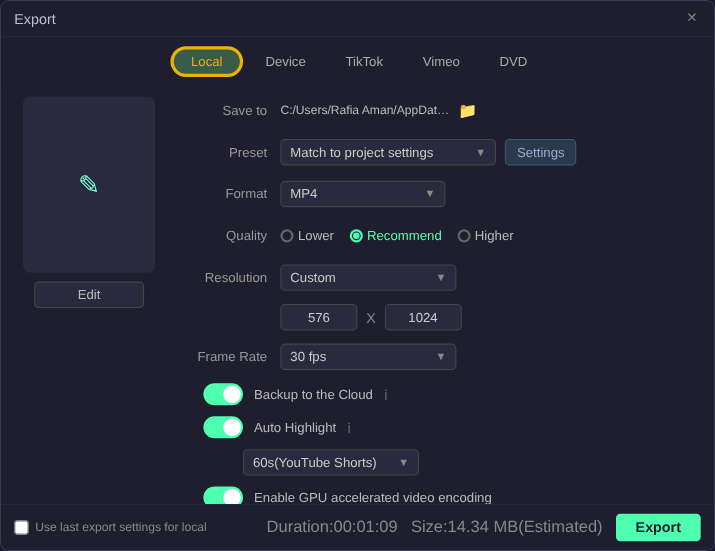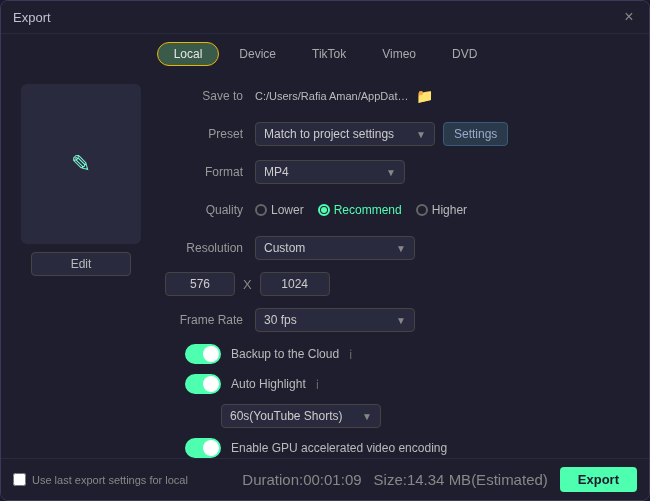--- a/index.html
+++ b/index.html
@@ -56,22 +56,22 @@
       padding: 4px 16px;
       border-radius: 14px;
       cursor: pointer;
       font-size: 12px;
       color: #aaa;
       border: none;
       background: transparent;
     }
     .tab.active {
       background: #3a5a4a;
-      color: #e5e5e5;
-      border: 1px solid #eab308;
+      color: #eab308;
+      border: 3px solid #eab308;
     }
     .content {
       display: flex;
       flex: 1;
       overflow: hidden;
     }
     .preview-panel {
       width: 160px;
       padding: 12px;
       display: flex;
@@ -152,21 +152,21 @@
       color: #ccc;
       font-size: 12px;
       padding: 4px 8px;
       cursor: pointer;
       display: flex;
       align-items: center;
       justify-content: space-between;
       gap: 6px;
     }
     .dropdown-preset {
-      width: 180px;
+      width: 196px;
     }
     .dropdown-format {
       width: 150px;
     }
     .dropdown-resolution {
       width: 160px;
     }
     .dropdown-framerate {
       width: 160px;
     }
@@ -216,20 +216,21 @@
       font-size: 12px;
       color: #bbb;
     }
     .radio-label.active {
       color: #4fffb0;
     }
     .dimension-row {
       display: flex;
       align-items: center;
       gap: 8px;
+      margin-left: 90px;
       margin-bottom: 10px;
     }
     .dim-input {
       width: 70px;
       background: #2a2a3e;
       border: 1px solid #444;
       border-radius: 4px;
       color: #ccc;
       font-size: 12px;
       padding: 4px 8px;

